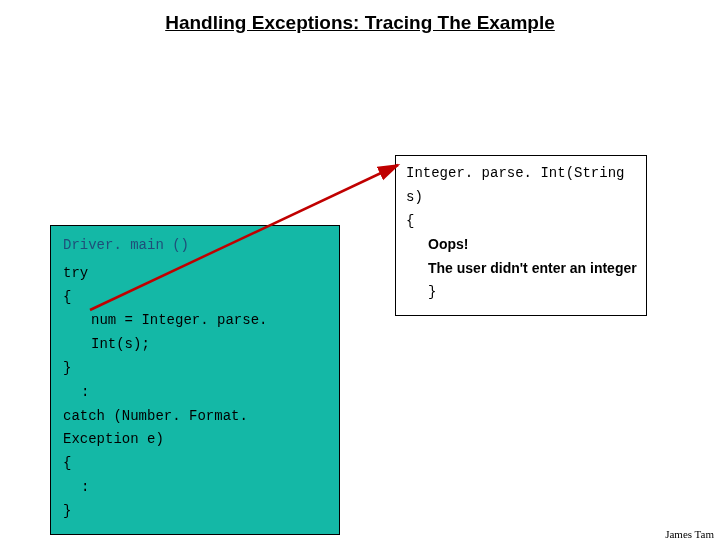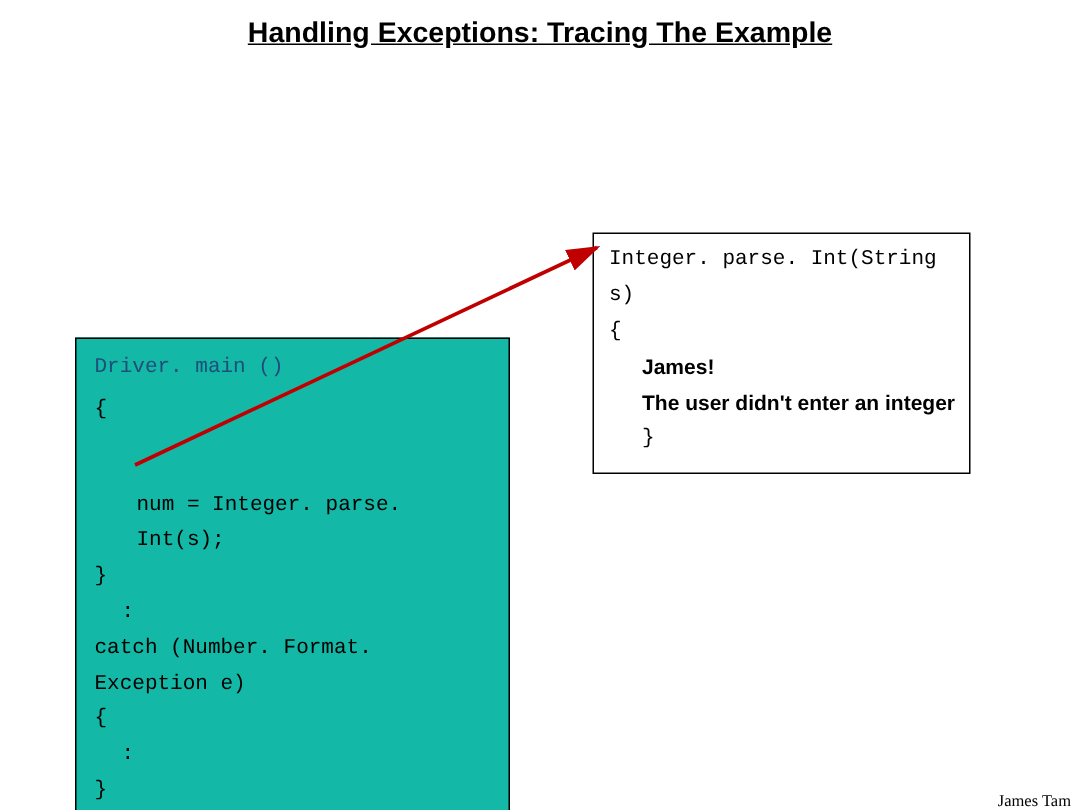--- a/index.html
+++ b/index.html
@@ -31,21 +31,21 @@
     background: #14b8a6;
     padding: 8px 12px 10px 12px;
     font-family: "Courier New", monospace;
     font-size: 14px;
     line-height: 1.7;
   }
   .left-box .header {
     color: #1f4e79;
     margin-bottom: 4px;
   }
-  .left-box .indent1 { padding-left: 28px; margin-top: 40px; }
+  .left-box .indent1 { padding-left: 28px; }
   .left-box .indent0p5 { padding-left: 18px; }
   .right-box {
     position: absolute;
     left: 395px;
     top: 155px;
     width: 252px;
     border: 1.5px solid #000;
     background: #fff;
     padding: 6px 8px 10px 10px;
     font-family: "Courier New", monospace;
@@ -78,27 +78,28 @@
   }
 </style>
 </head>
 <body>
 
 <div class="title">Handling Exceptions: Tracing The Example</div>
 
 <div class="right-box">
   <div>Integer. parse. Int(String s)</div>
   <div>{</div>
-  <div class="annot">James!</div>
+  <div class="annot">Oops!</div>
   <div class="annot">The user didn't enter an integer</div>
   <div class="closing">}</div>
 </div>
 
 <div class="left-box">
   <div class="header">Driver. main ()</div>
+  <div>try</div>
   <div>{</div>
   <div class="indent1">num = Integer. parse. Int(s);</div>
   <div>}</div>
   <div class="indent0p5">:</div>
   <div>catch (Number. Format. Exception e)</div>
   <div>{</div>
   <div class="indent0p5">:</div>
   <div>}</div>
 </div>
 

